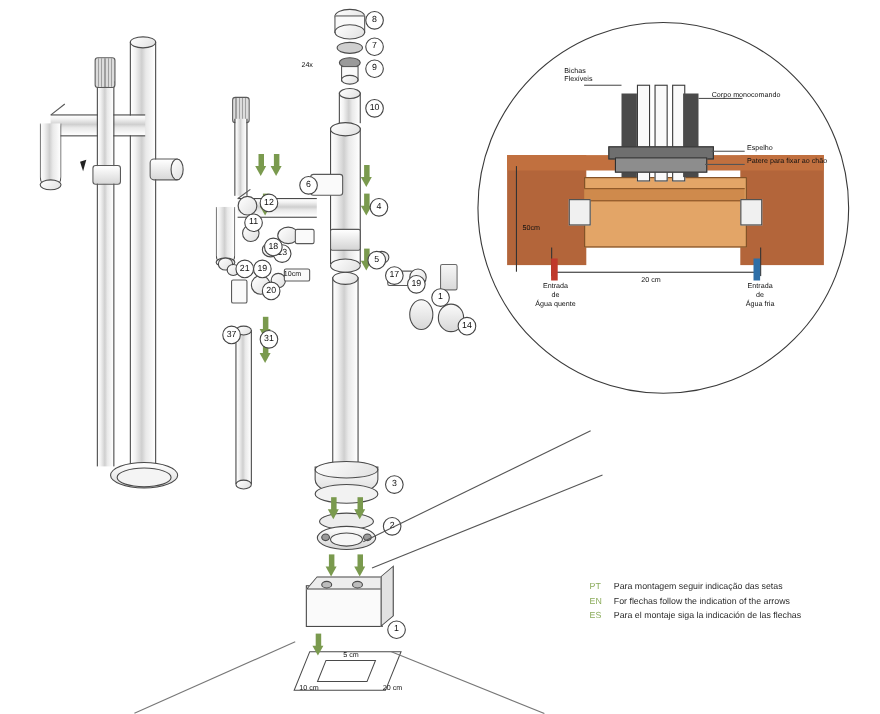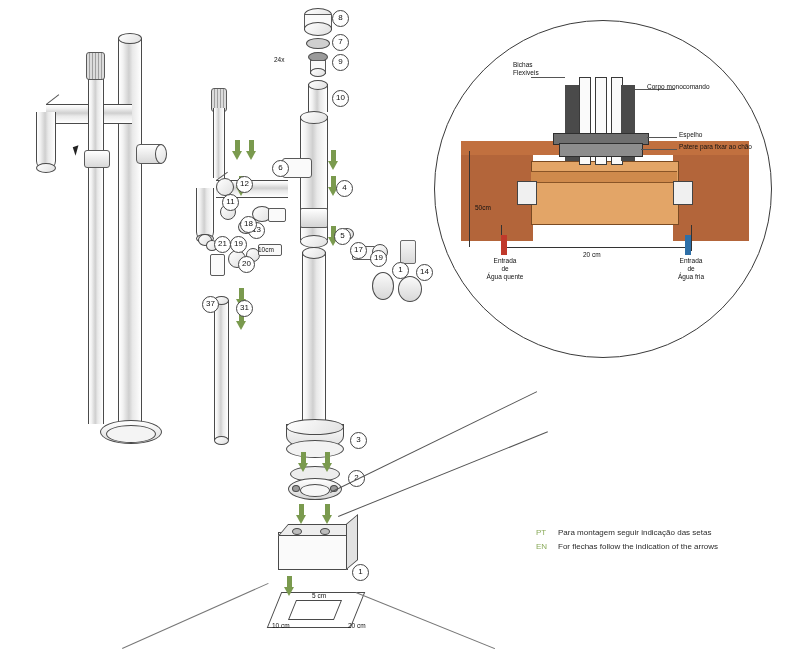--- a/index.html
+++ b/index.html
@@ -353,21 +353,21 @@
     <div class="balloon" style="left:336px; top:180px;">4</div>
     <div class="balloon" style="left:334px; top:228px;">5</div>
     <div class="balloon" style="left:272px; top:160px;">6</div>
     <div class="balloon" style="left:332px; top:34px;">7</div>
     <div class="balloon" style="left:332px; top:10px;">8</div>
     <div class="balloon" style="left:332px; top:54px;">9</div>
     <div class="balloon" style="left:332px; top:90px;">10</div>
     <div class="balloon" style="left:222px; top:194px;">11</div>
     <div class="balloon" style="left:236px; top:176px;">12</div>
     <div class="balloon" style="left:248px; top:222px;">13</div>
-    <div class="balloon" style="left:416px; top:264px;">14</div>
+    <div class="balloon" style="left:416px; top:288px;">14</div>
     <div class="balloon" style="left:392px; top:262px;">1</div>
     <div class="balloon" style="left:370px; top:250px;">19</div>
     <div class="balloon" style="left:350px; top:242px;">17</div>
     <div class="balloon" style="left:240px; top:216px;">18</div>
     <div class="balloon" style="left:230px; top:236px;">19</div>
     <div class="balloon" style="left:238px; top:256px;">20</div>
     <div class="balloon" style="left:214px; top:236px;">21</div>
     <div class="balloon" style="left:202px; top:296px;">37</div>
     <div class="balloon" style="left:236px; top:300px;">31</div>
     <div class="tag" style="left:274px; top:56px;">24x</div>
@@ -437,15 +437,19 @@
 
   <div id="legend">
     <div class="legend-row">
       <span class="legend-code">PT</span>
       <span class="legend-text">Para montagem seguir indicação das setas</span>
     </div>
     <div class="legend-row">
       <span class="legend-code">EN</span>
       <span class="legend-text">For flechas follow the indication of the arrows</span>
     </div>
+    <div class="legend-row">
+      <span class="legend-code">ES</span>
+      <span class="legend-text">Para el montaje siga la indicación de las flechas</span>
+    </div>
   </div>
 
 </div>
 
 </body></html>

